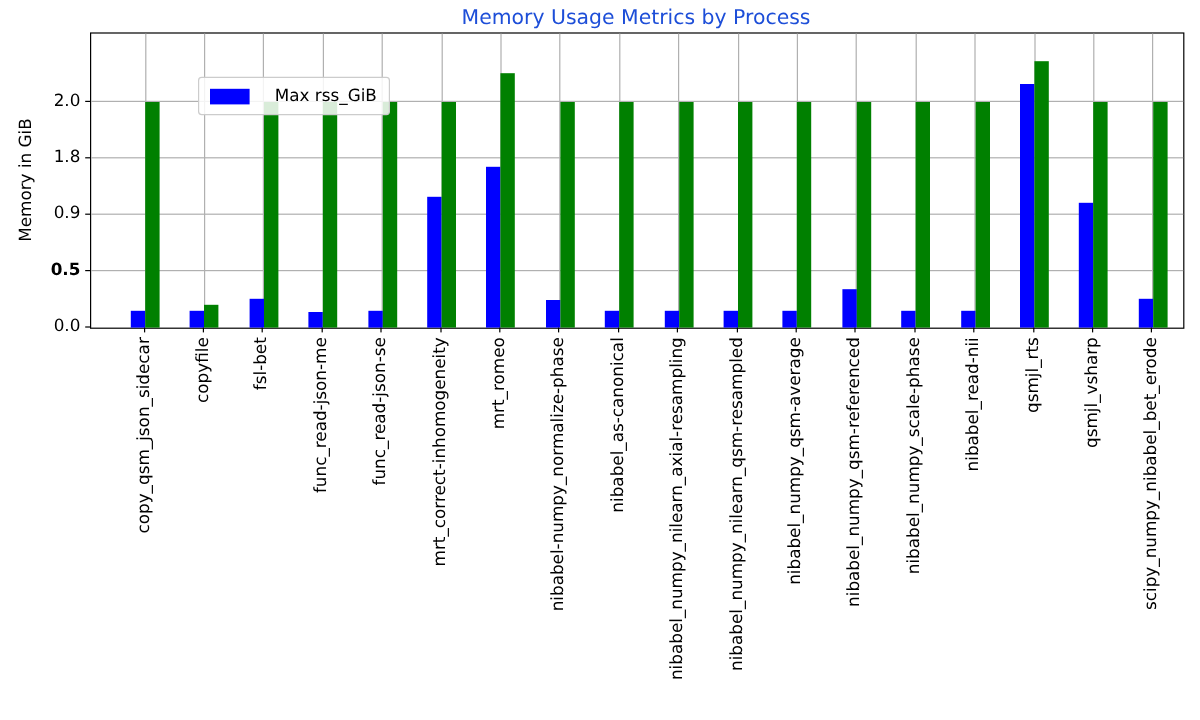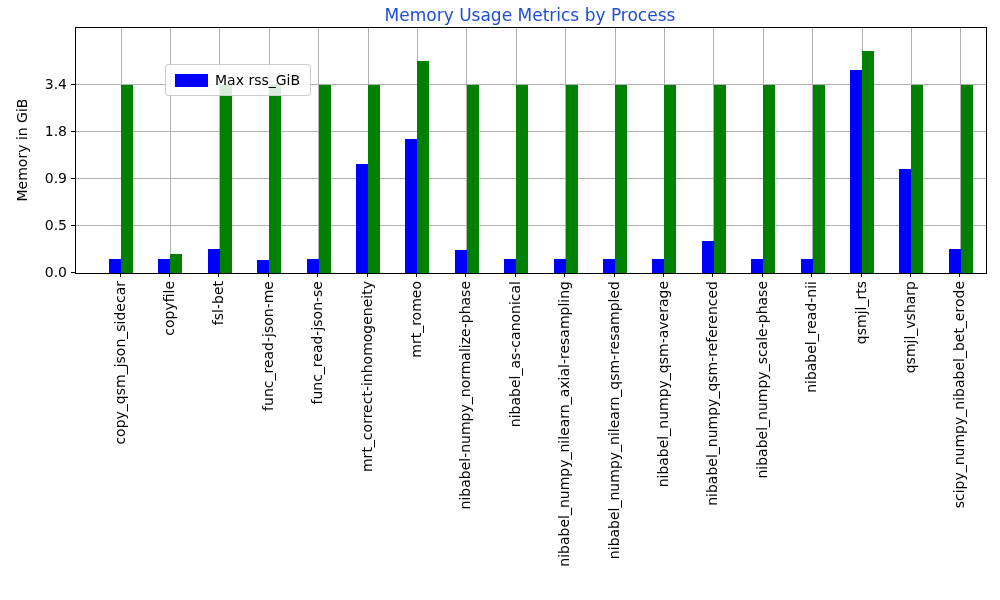--- a/index.html
+++ b/index.html
@@ -32,43 +32,43 @@
   .x-tick-mark{position:absolute;width:1.2px;height:4px;background:#000;top:273px;}
   .x-tick-label{
     position:absolute;top:281px;white-space:nowrap;font-size:14px;line-height:15px;
     transform-origin:0 0;transform:rotate(-90deg) translateX(-100%);
   }
   #legend{
     position:absolute;left:89px;top:36px;z-index:5;
     background:rgba(255,255,255,0.85);border:1px solid #cccccc;border-radius:3px;
     padding:7px 10px 7px 9px;display:flex;flex-direction:column;gap:8px;
   }
-  .legend-item{display:flex;align-items:center;gap:7px;}
+  .legend-item{display:flex;align-items:center;gap:21px;}
   .legend-swatch{width:33px;height:13px;display:inline-block;}
   .legend-label{font-size:14px;white-space:nowrap;}
 </style>
 </head>
 <body>
 
 <div id="figure">
   <div id="chart-title">Memory Usage Metrics by Process</div>
 
   <div id="y-axis-label">Memory in GiB</div>
 
   <div id="y-ticks">
       <div class="y-tick-mark" style="left: 71px; top: 272px;"></div>
       <div class="y-tick-label" style="left: 3px; top: 265px;">0.0</div>
       <div class="y-tick-mark" style="left: 71px; top: 224.885px;"></div>
-      <div class="y-tick-label" style="left: 3px; top: 217.885px;">0.5</div>
+      <div class="y-tick-label" style="left: 3px; top: 217.885px; font-weight: bold;">0.5</div>
       <div class="y-tick-mark" style="left: 71px; top: 177.769px;"></div>
       <div class="y-tick-label" style="left: 3px; top: 170.769px;">0.9</div>
       <div class="y-tick-mark" style="left: 71px; top: 130.654px;"></div>
       <div class="y-tick-label" style="left: 3px; top: 123.654px;">1.8</div>
       <div class="y-tick-mark" style="left: 71px; top: 83.5385px;"></div>
-      <div class="y-tick-label" style="left: 3px; top: 76.5385px;">3.4</div>
+      <div class="y-tick-label" style="left: 3px; top: 76.5385px;">2.0</div>
     </div>
 
   <div id="plot-area">
     <div id="gridlines">
         <div class="gridline-h" style="top: 197.385px;"></div>
         <div class="gridline-h" style="top: 150.269px;"></div>
         <div class="gridline-h" style="top: 103.154px;"></div>
         <div class="gridline-h" style="top: 56.0385px;"></div>
         <div class="gridline-v" style="left: 44.5px;"></div>
         <div class="gridline-v" style="left: 93.9px;"></div>

